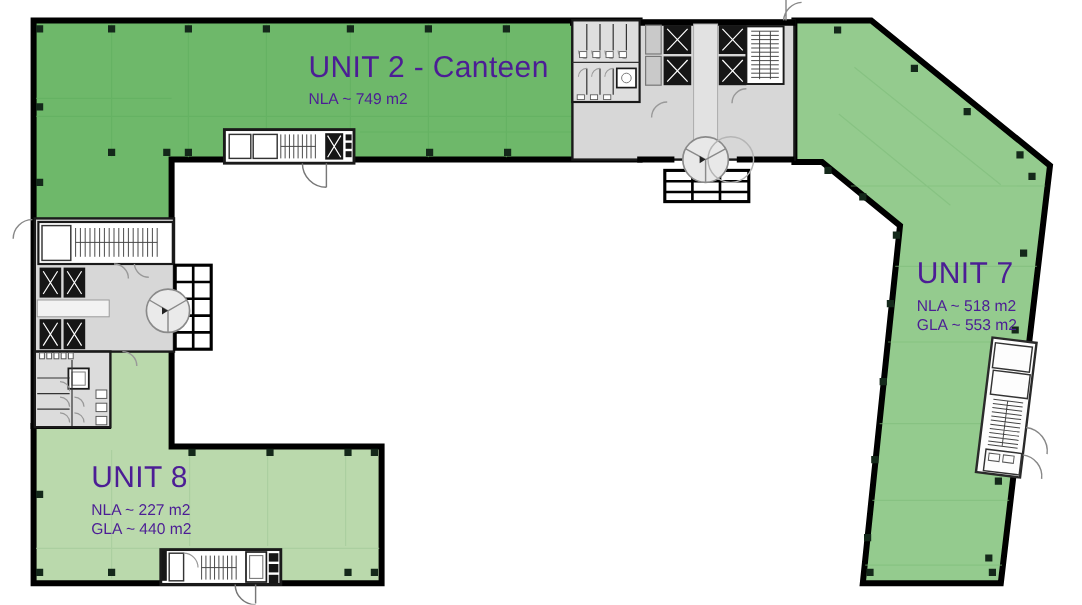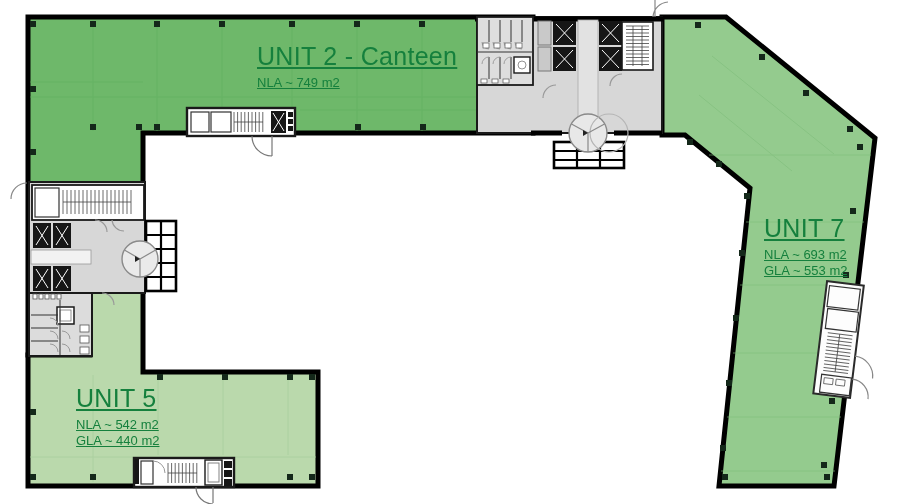--- a/index.html
+++ b/index.html
@@ -1,21 +1,21 @@
 <!DOCTYPE html>
 <html><head>
 <meta charset="utf-8">
 <style>
   html,body{margin:0;padding:0;background:#ffffff;}
   .stage{
     position:relative;width:902px;height:504px;background:#ffffff;
     font-family:"Liberation Sans", sans-serif;overflow:hidden;
   }
   .plan-svg{position:absolute;left:0;top:0;}
-  .unit-label{position:absolute;color:#15803d;text-decoration:underline;}
+  .unit-label{position:absolute;color:#4c1d95;}
   .unit-label .title{font-size:25px;letter-spacing:.3px;margin-bottom:4px;white-space:nowrap;}
   .unit-label .area-line{font-size:13px;line-height:16px;white-space:nowrap;}
 </style>
 </head>
 <body>
 
 <div class="stage">
 <svg class="plan-svg" width="902" height="504">
 
   <g>
@@ -211,22 +211,22 @@
 
 </svg>
 
   <div class="unit-label" style="left:257px;top:42px;">
     <div class="title">UNIT 2 - Canteen</div>
     <div class="area-line">NLA ~ 749 m2</div>
   </div>
 
   <div class="unit-label" style="left:764px;top:214px;">
     <div class="title">UNIT 7</div>
-    <div class="area-line">NLA ~ 693 m2</div>
+    <div class="area-line">NLA ~ 518 m2</div>
     <div class="area-line">GLA ~ 553 m2</div>
   </div>
 
   <div class="unit-label" style="left:76px;top:384px;">
-    <div class="title">UNIT 5</div>
-    <div class="area-line">NLA ~ 542 m2</div>
+    <div class="title">UNIT 8</div>
+    <div class="area-line">NLA ~ 227 m2</div>
     <div class="area-line">GLA ~ 440 m2</div>
   </div>
 </div>
 
 </body></html>

